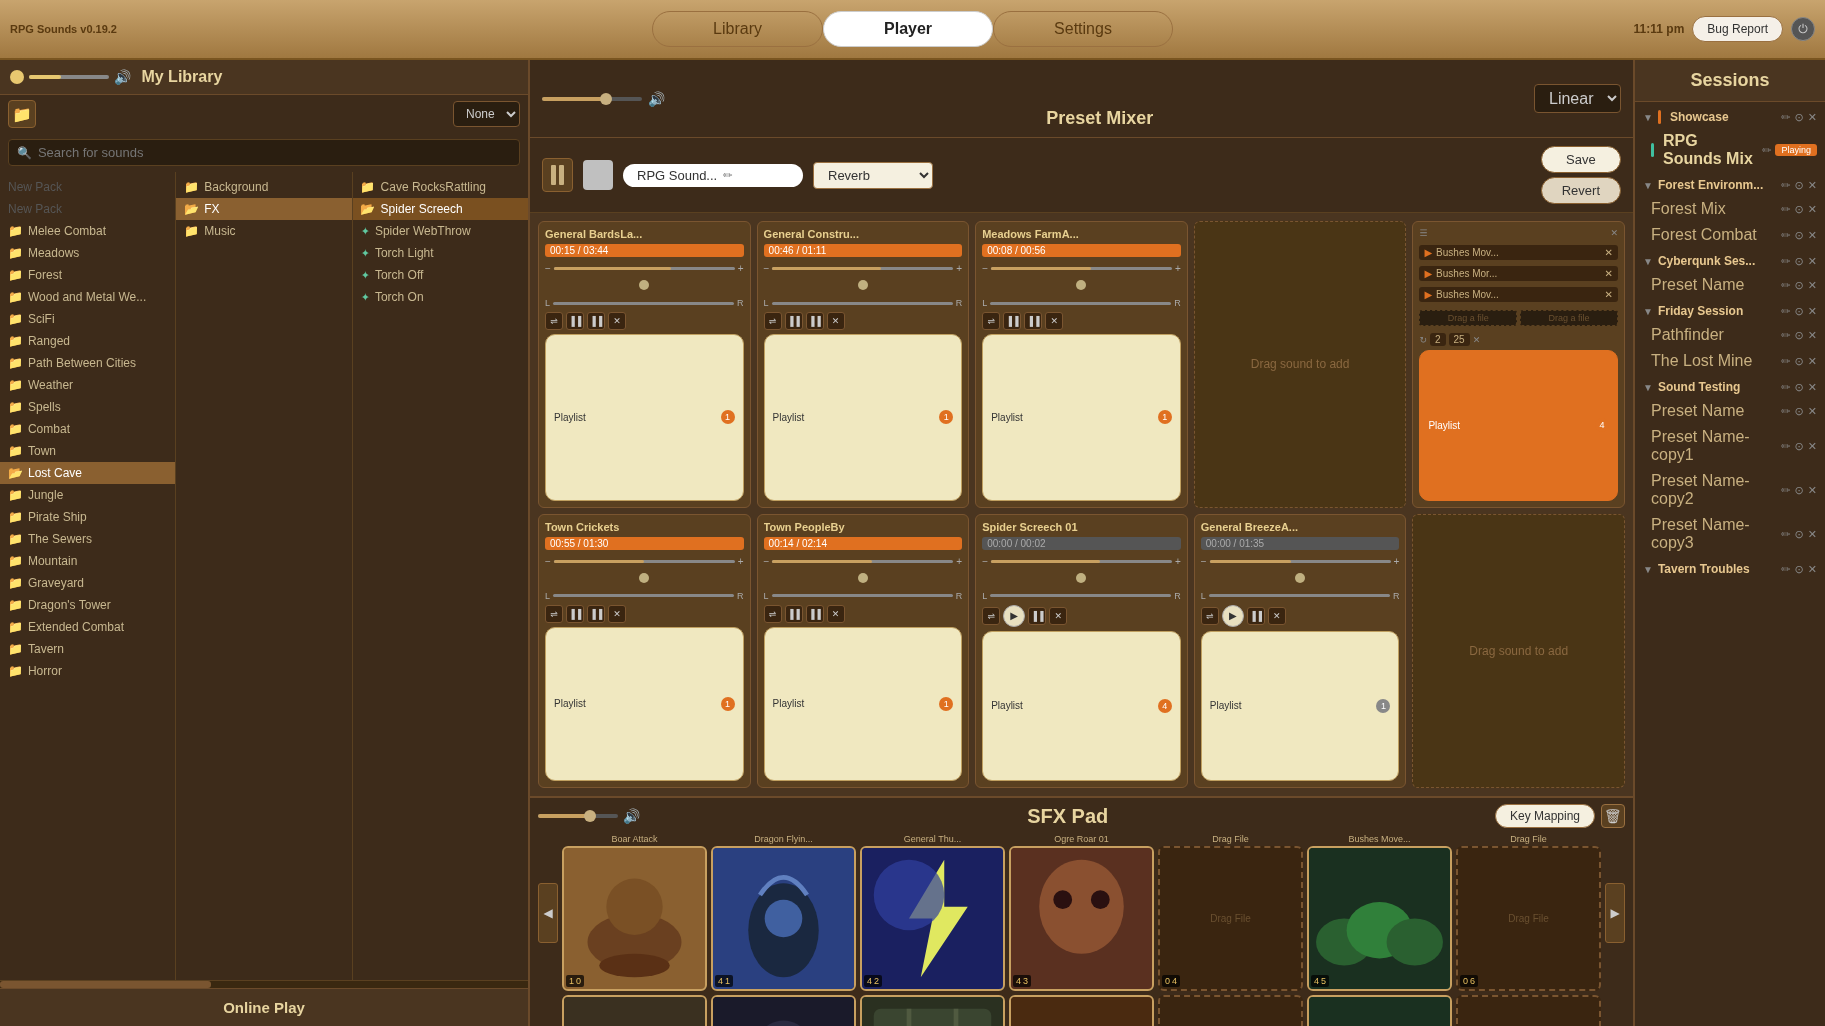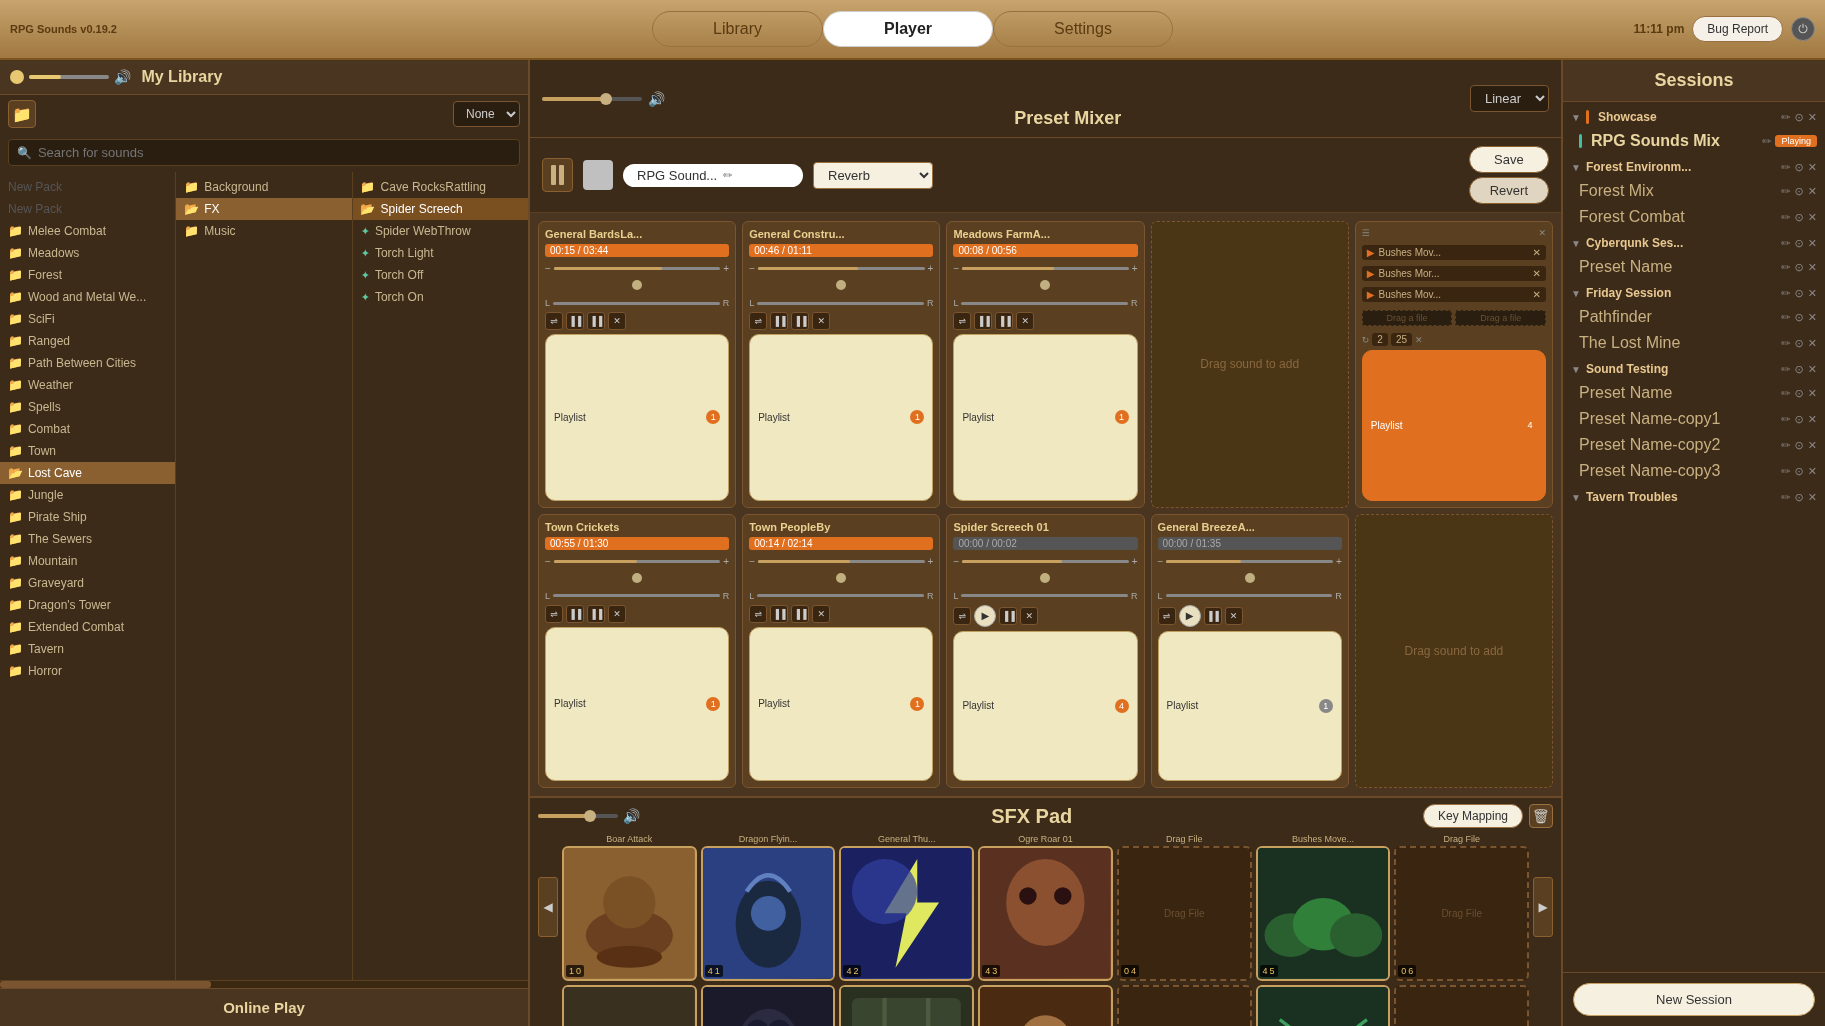--- a/index.html
+++ b/index.html
@@ -234,21 +234,21 @@
       flex: 1;
       text-align: center;
       margin-top: 40px;
     }
     .linear-select {
       padding: 4px 10px;
       background: #2a1e10;
       border: 1px solid #7a5530;
       color: #ccc;
       border-radius: 4px;
-      font-size: 13px;
+      font-size: 16px;
       cursor: pointer;
     }
     .preset-vol-area {
       display: flex;
       align-items: center;
       gap: 6px;
     }
 
     .mixer-controls {
       display: flex;
@@ -566,21 +566,21 @@
       color: #e8c060;
       font-size: 9px;
       padding: 1px 3px;
       border-radius: 2px;
       display: flex;
       gap: 2px;
     }
 
     
     .sessions-panel {
-      width: 262px;
+      width: 190px;
       background: #3d2b1a;
       display: flex;
       flex-direction: column;
     }
     .sessions-header {
       padding: 10px;
       background: #4a3520;
       border-bottom: 1px solid #6b4a2a;
     }
     .sessions-title {
@@ -1547,18 +1547,15 @@
           <div class="session-group-icons">
             <span class="sg-icon">✏</span>
             <span class="sg-icon">⊙</span>
             <span class="sg-icon">✕</span>
           </div>
         </div>
       </div>
 
     </div>
 
-    <div class="sessions-bottom">
-      <button class="new-session-btn">New Session</button>
-    </div>
   </div>
 
 </div>
 
 </body></html>

